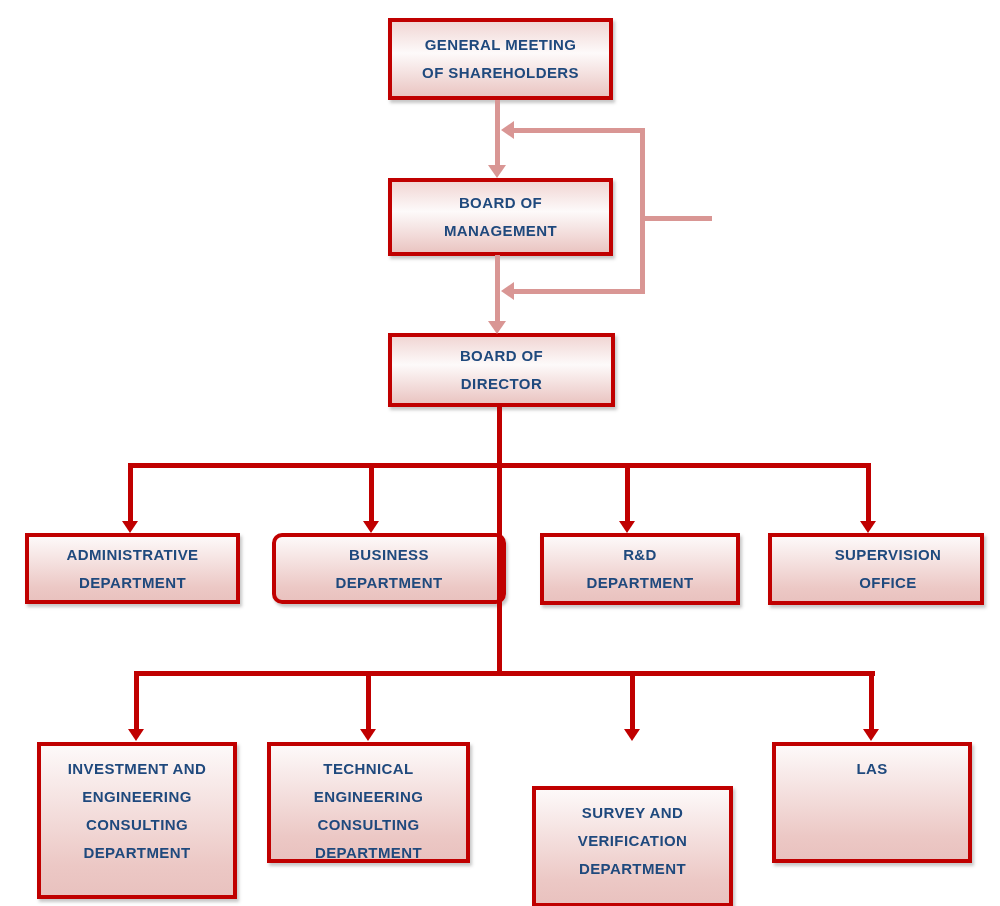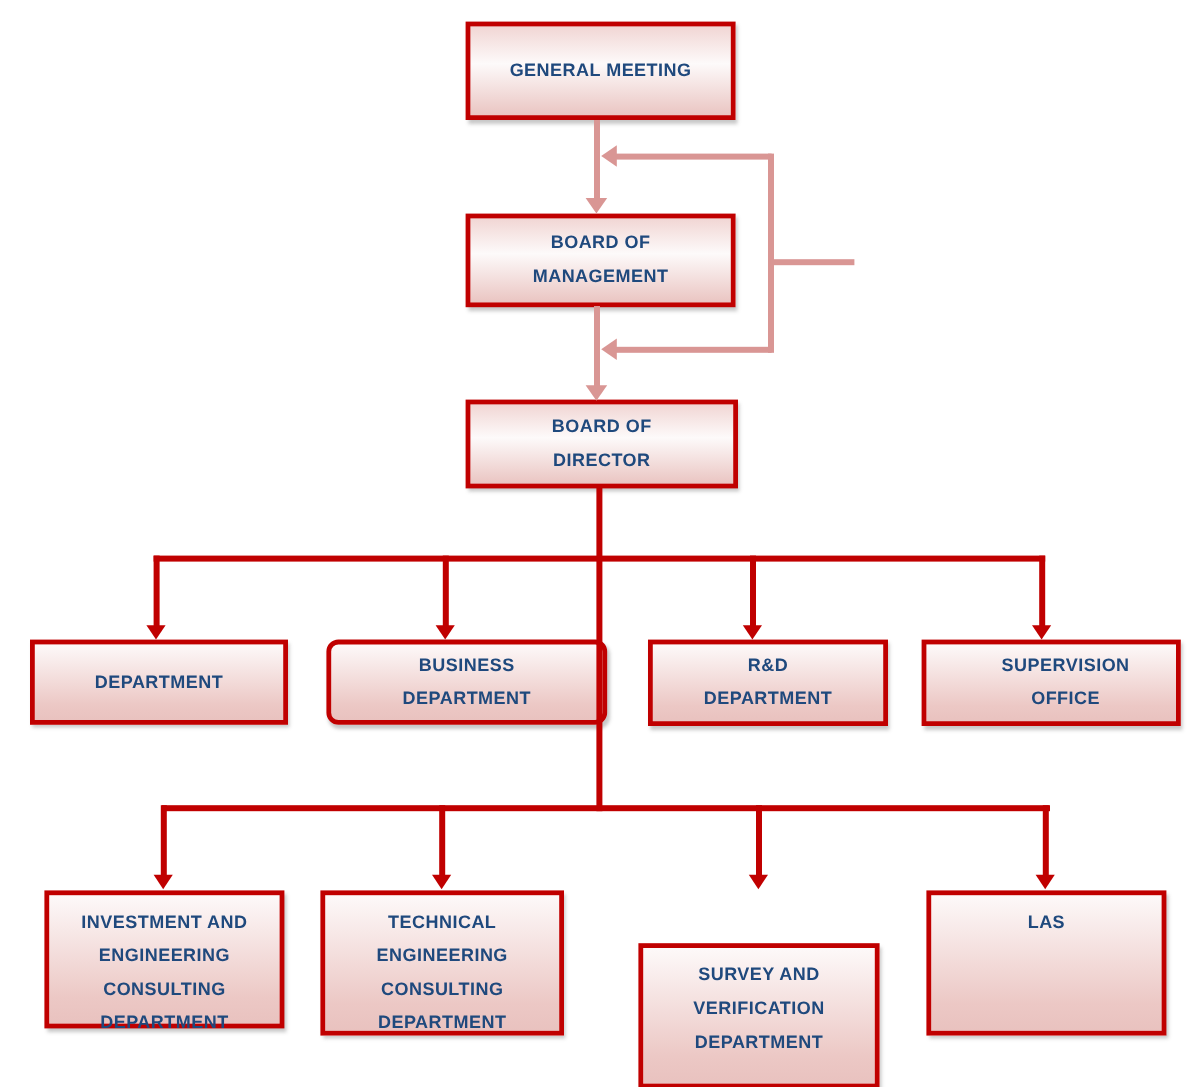--- a/index.html
+++ b/index.html
@@ -22,21 +22,21 @@
 
   
   #n-gm   {left:388px;top:18px; width:225px;height:82px;}
   #n-bm   {left:388px;top:178px;width:225px;height:78px;}
   #n-sb   {left:710px;top:180px;width:188px;height:78px;}
   #n-bd   {left:388px;top:333px;width:227px;height:74px;}
   #n-admin{left:25px; top:533px;width:215px;height:71px;}
   #n-biz  {left:272px;top:533px;width:234px;height:71px;border-radius:10px;}
   #n-rd   {left:527px;top:533px;width:200px;height:72px;margin-left:13px;}
   #n-so   {left:768px;top:533px;width:216px;height:72px;padding-left:24px;}
-  #n-inv  {left:37px; top:742px;width:200px;height:115px;}
+  #n-inv  {left:37px; top:742px;width:200px;height:157px;}
   #n-tec  {left:267px;top:742px;width:203px;height:121px;align-items:center;}
   #n-sur  {left:532px;top:742px;width:201px;height:121px;margin-top:44px;}
   #n-las  {left:772px;top:742px;width:200px;height:121px;}
 
   
   .line {position:absolute;background:#C00000;}
   .pline{position:absolute;background:#D99694;}
   .arr-down-red{position:absolute;width:0;height:0;
     border-left:8px solid transparent;border-right:8px solid transparent;
     border-top:12px solid #C00000;}
@@ -47,34 +47,36 @@
     border-top:9px solid transparent;border-bottom:9px solid transparent;
     border-right:13px solid #D99694;}
 </style>
 </head>
 <body>
 
 <div class="canvas">
 
   <div class="node fill-a" id="n-gm">
     <span class="ln">GENERAL MEETING</span>
+    <span class="ln">OF SHAREHOLDERS</span>
   </div>
 
   <div class="node fill-a" id="n-bm">
     <span class="ln">BOARD OF</span>
     <span class="ln">MANAGEMENT</span>
   </div>
 
 
   <div class="node fill-a" id="n-bd">
     <span class="ln">BOARD OF</span>
     <span class="ln">DIRECTOR</span>
   </div>
 
   <div class="node fill-b" id="n-admin">
+    <span class="ln">ADMINISTRATIVE</span>
     <span class="ln">DEPARTMENT</span>
   </div>
 
   <div class="node fill-b" id="n-biz">
     <span class="ln">BUSINESS</span>
     <span class="ln">DEPARTMENT</span>
   </div>
 
   <div class="node fill-b" id="n-rd">
     <span class="ln">R&amp;D</span>

